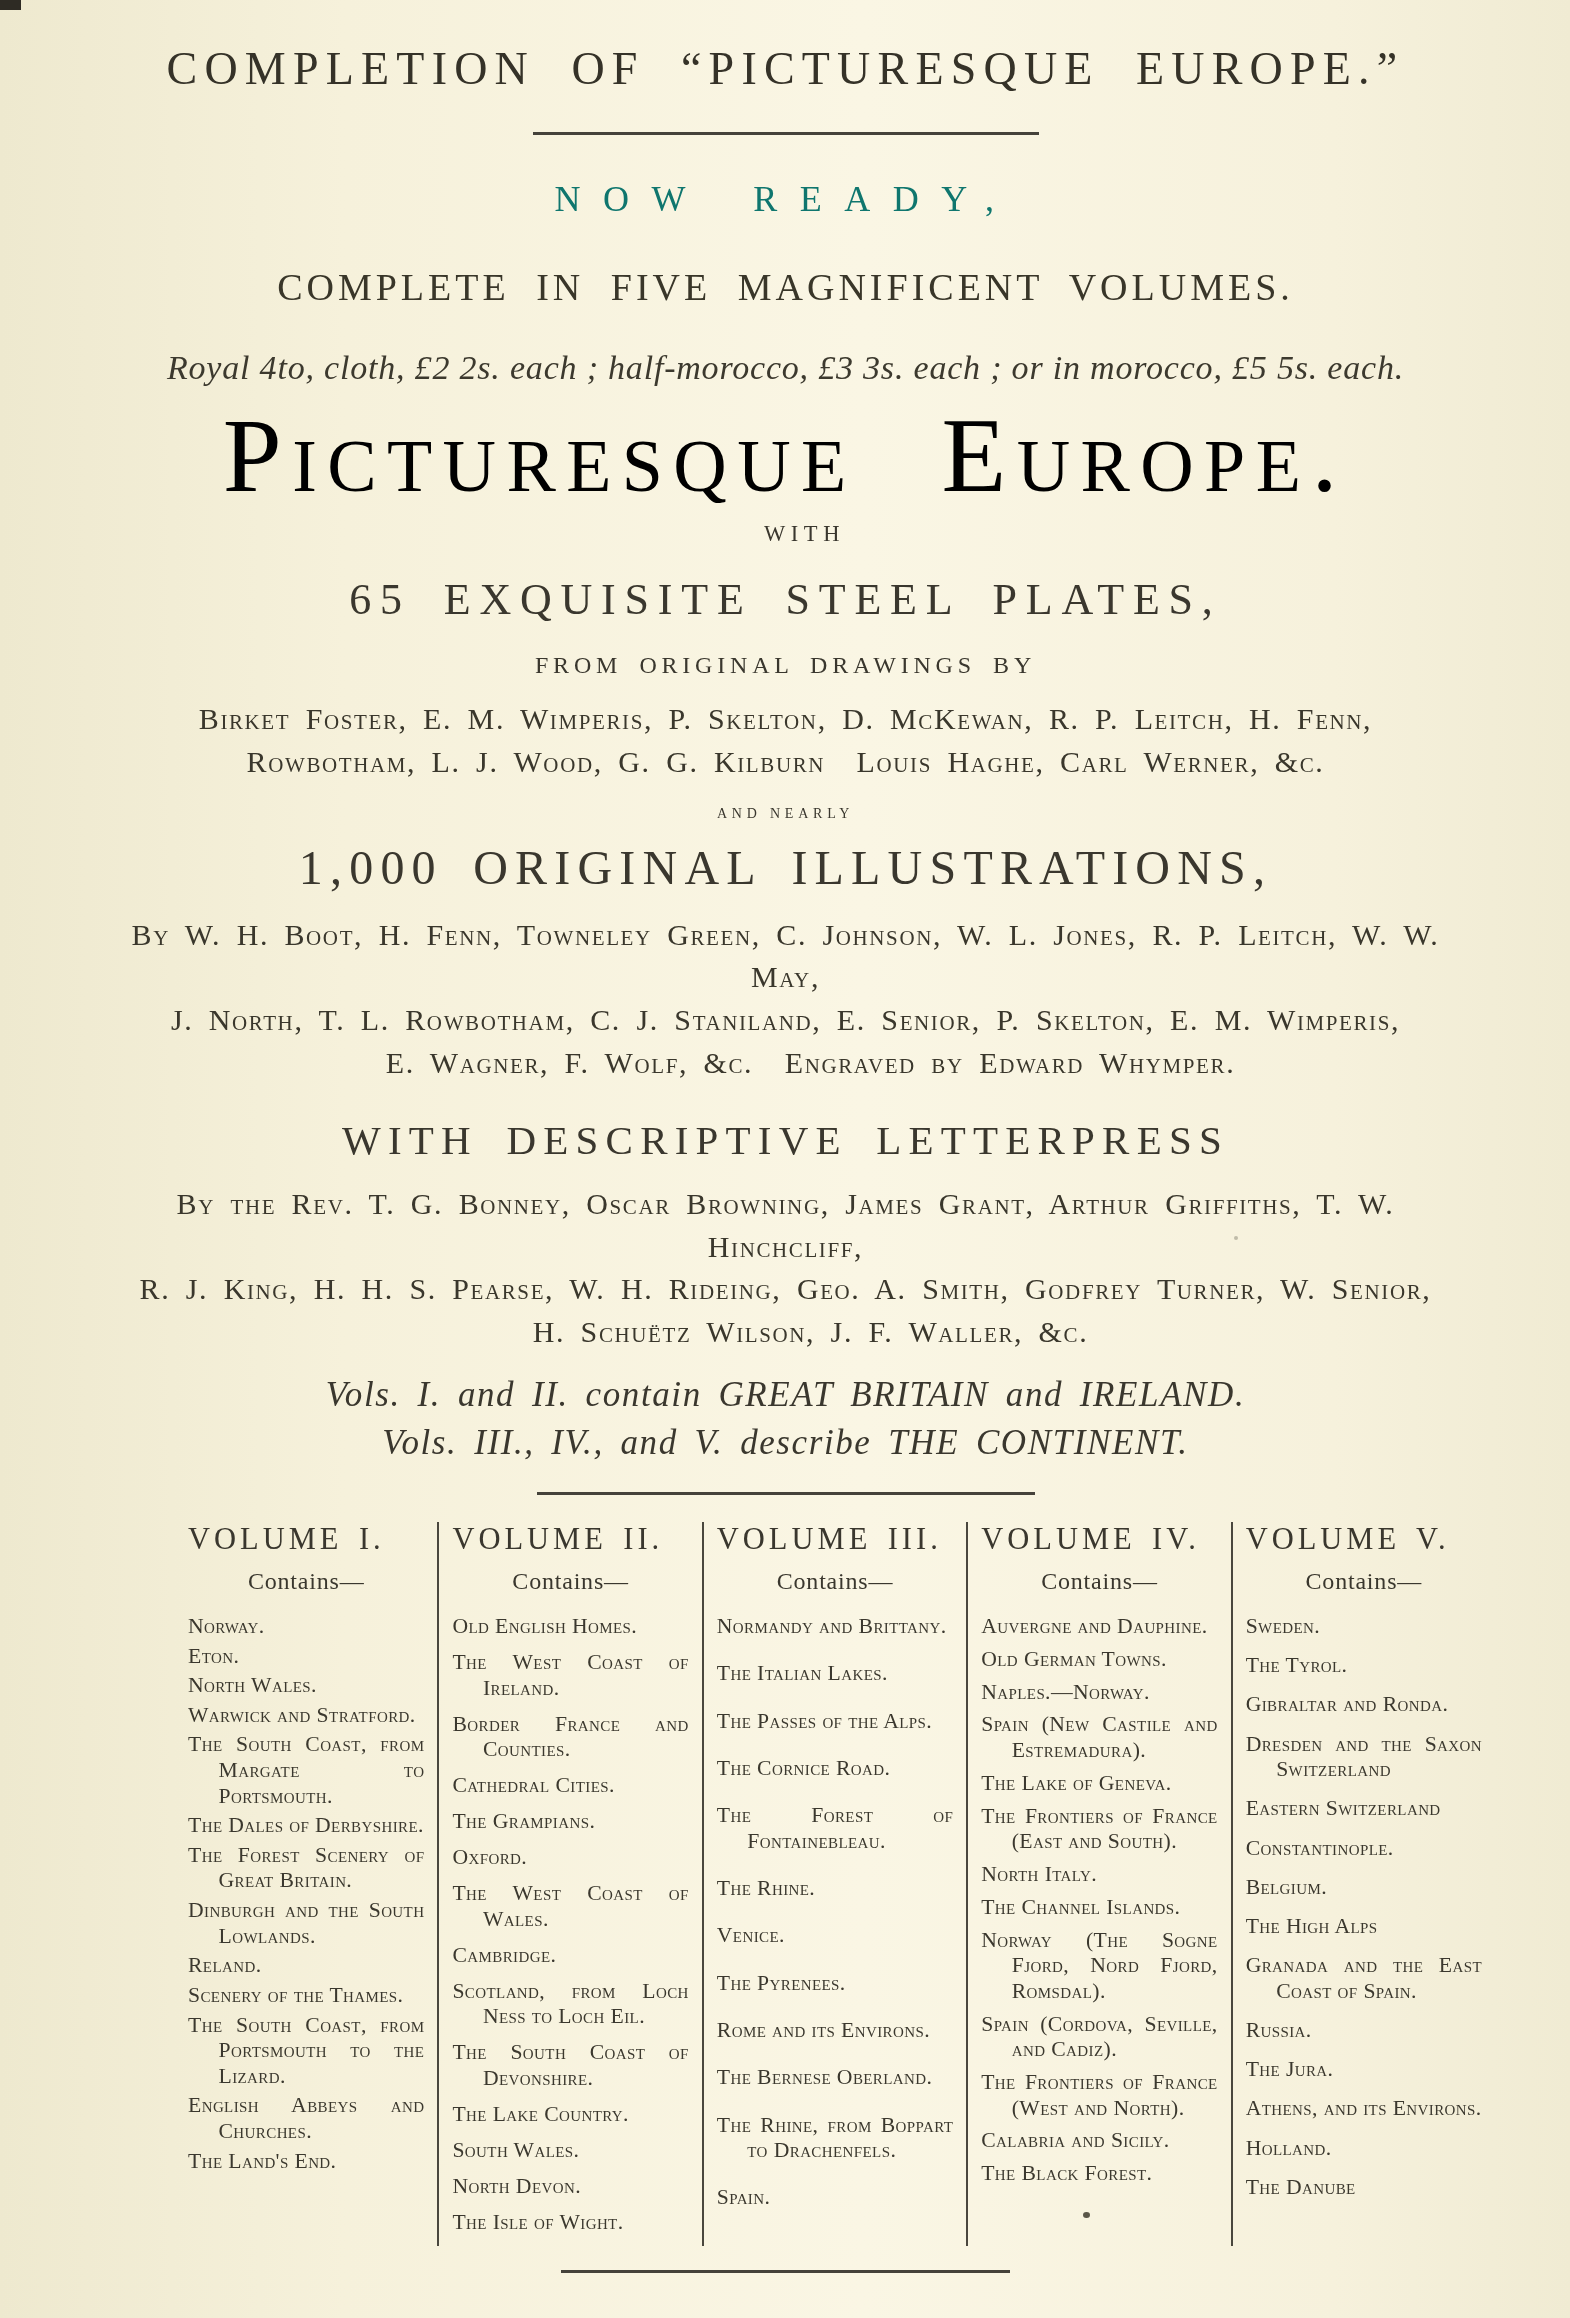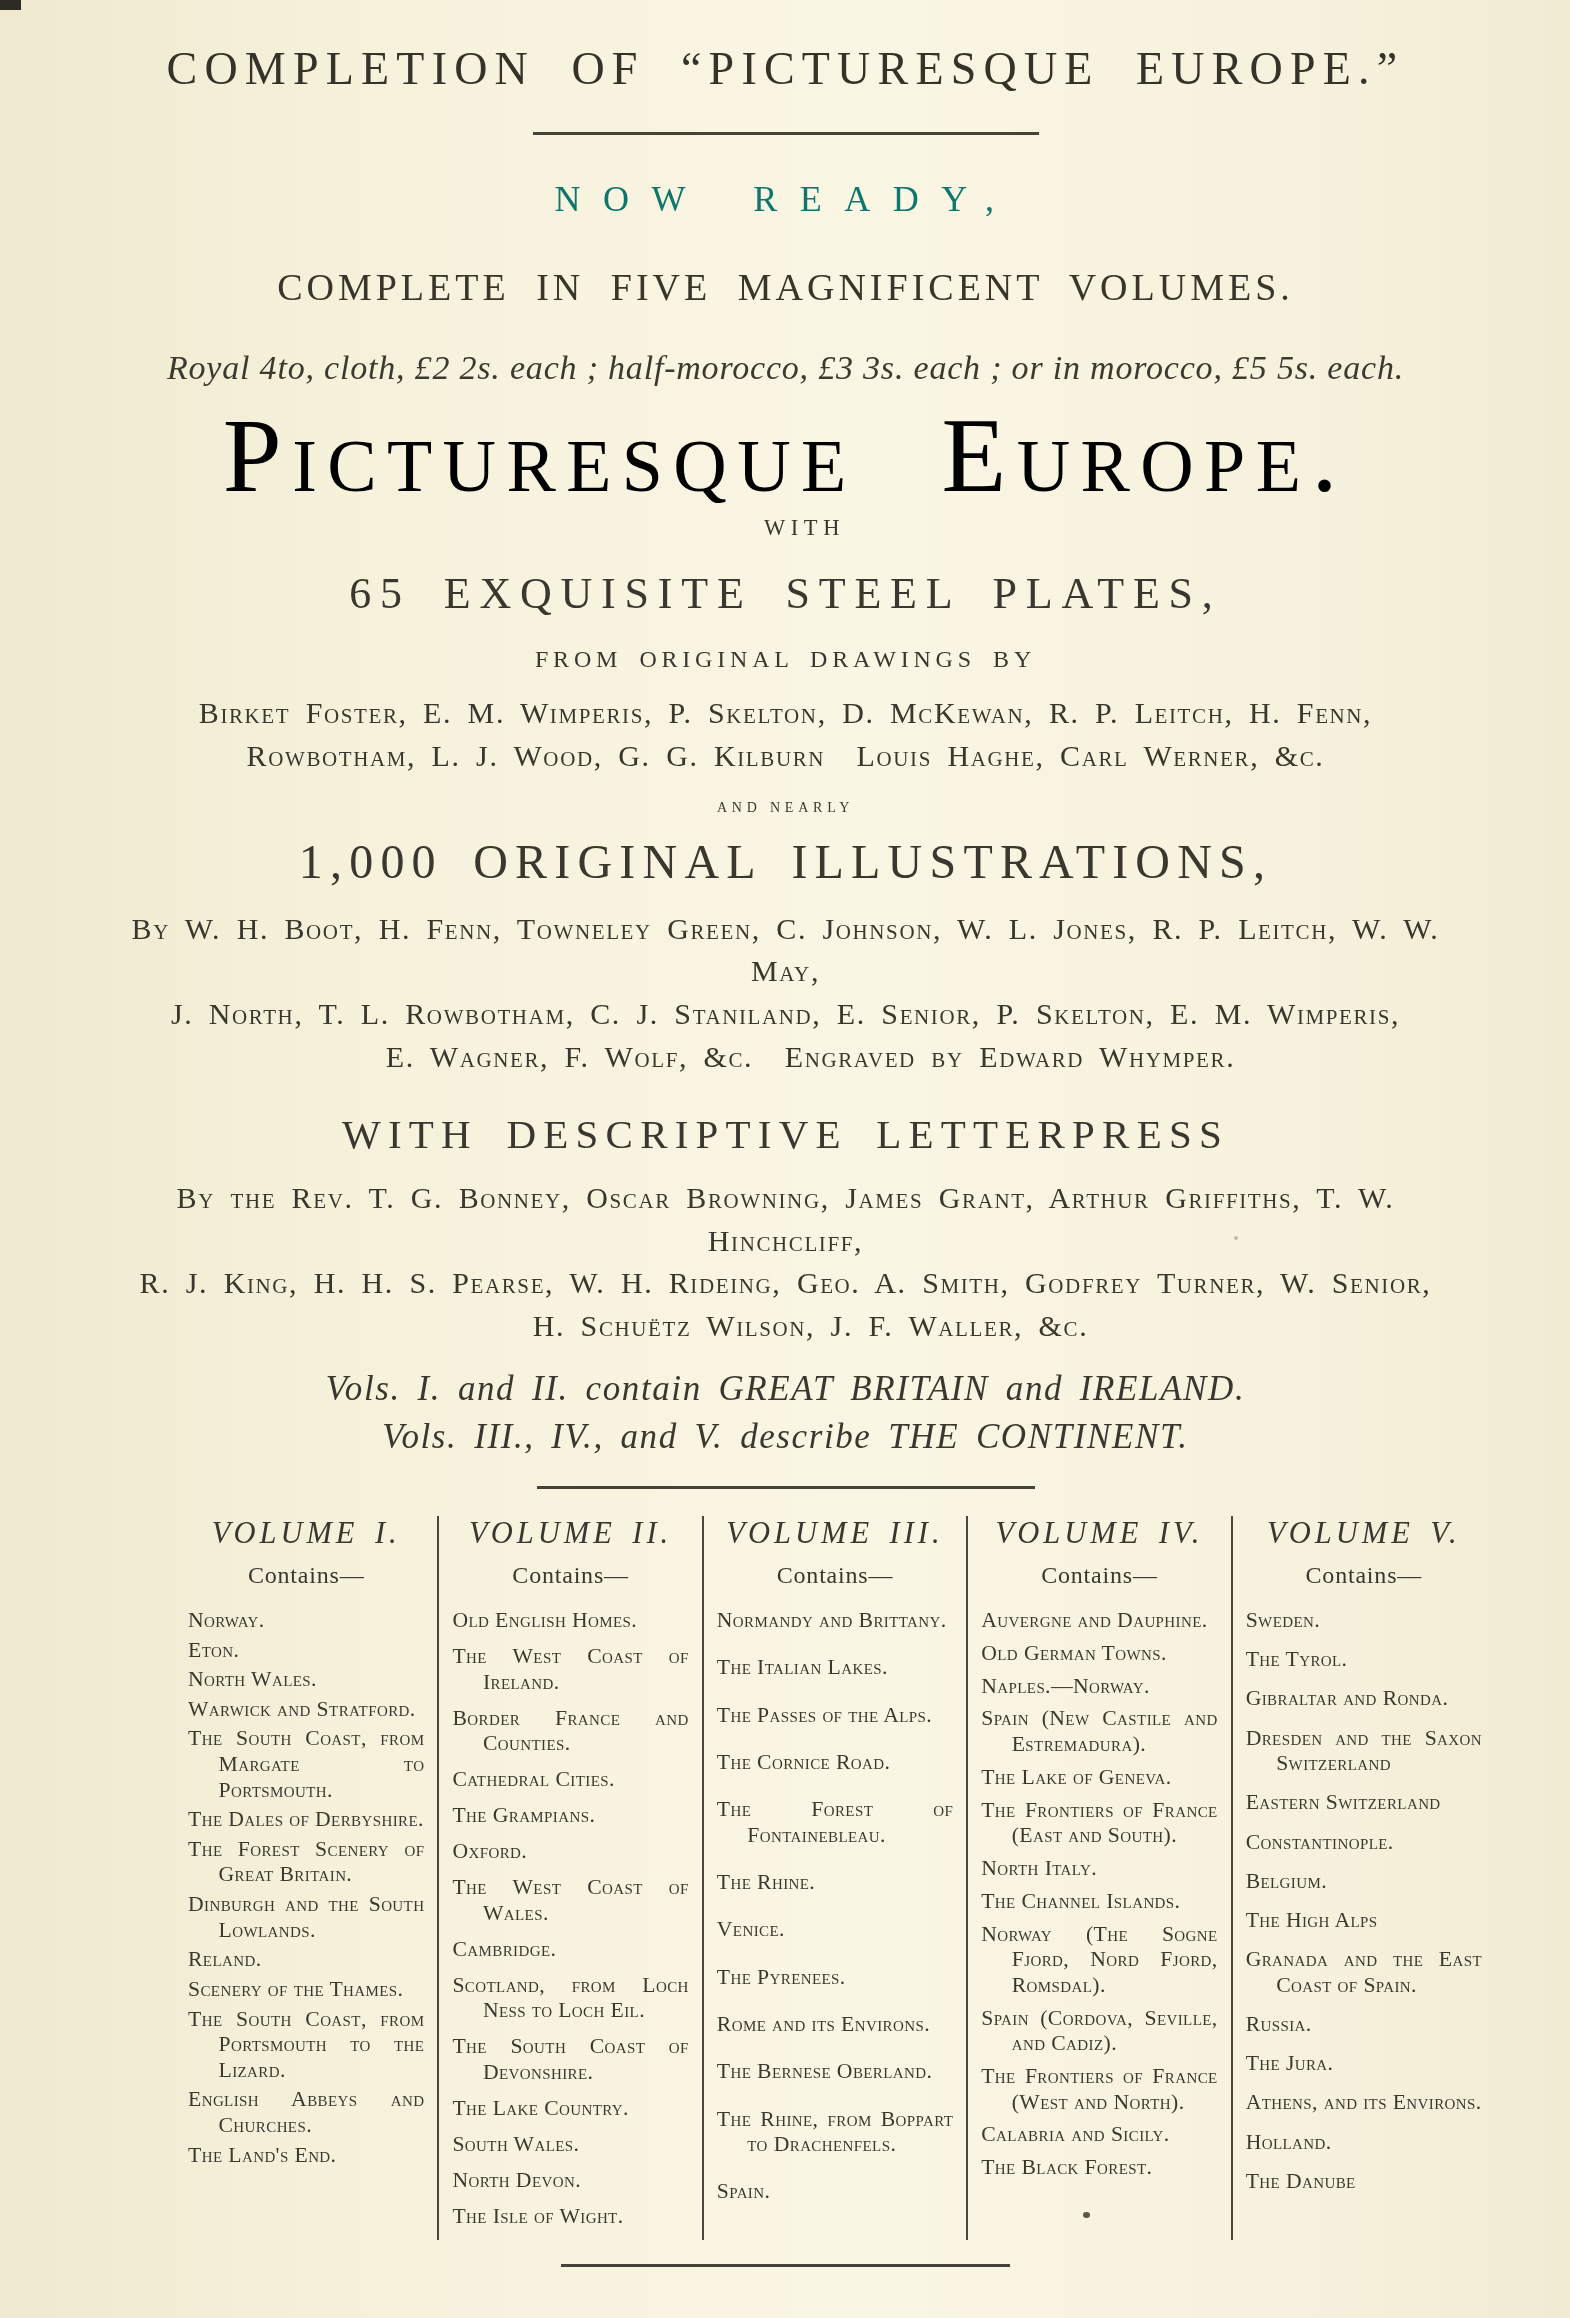--- a/index.html
+++ b/index.html
@@ -21,21 +21,21 @@
   .rule{height:3.2px;background:#45423a;margin:0 auto;}
   .rule-title{width:506px;margin-top:37px;}
   .now-ready{font-size:36px;letter-spacing:22.5px;word-spacing:14.4px;margin-top:43px;color:#0f766e;}
   .five-vols{font-size:38px;letter-spacing:4px;word-spacing:13px;margin-top:45px;color:#393629;}
   .price-line{font-size:34px;font-style:italic;margin-top:40px;letter-spacing:0.8px;color:#3c392e;}
   .book-title{
     font-variant:small-caps;font-size:106px;line-height:1.05;
     letter-spacing:10.4px;word-spacing:48px;margin-top:13px;color:#000000;
     white-space:nowrap;
   }
-  .with-label{font-size:22.5px;letter-spacing:5.6px;margin-top:4px;padding-left:38px;}
+  .with-label{font-size:22.5px;letter-spacing:5.6px;margin-top:10px;padding-left:38px;}
   .plates-line{font-size:44px;letter-spacing:8.8px;word-spacing:13px;margin-top:27px;}
   .from-drawings{font-size:24px;letter-spacing:4.8px;word-spacing:6.4px;margin-top:27px;}
   .names-block{margin:19px 120px 0 120px;}
   .names-line{
     font-variant:small-caps;font-size:30px;line-height:1.42;
     text-align:center;letter-spacing:1.6px;word-spacing:6.4px;color:#3a372c;
   }
   .line-left{text-align:center;padding-left:50px;}
   .and-nearly{font-size:14px;letter-spacing:4.8px;margin-top:22.5px;}
   .illustrations-line{font-size:48px;letter-spacing:7.2px;word-spacing:11.2px;margin-top:17.7px;}
@@ -43,21 +43,21 @@
   .vols-line{font-style:italic;font-size:35px;margin-top:21px;letter-spacing:1.6px;word-spacing:6.4px;}
   .vols-line.second{margin-top:8px;}
   .rule-table{width:498px;margin-top:29px;}
 
   .volumes-row{
     display:flex;align-items:stretch;
     margin:27px 76px 0 175px;
   }
   .vol-col{flex:1 1 0;padding:0 13px;min-width:0;}
   .vol-col:not(:last-child){border-right:2.4px solid #4a473e;}
-  .vol-title{font-style:italic;font-size:30.5px;text-align:center;letter-spacing:4px;word-spacing:4.8px;}
+  .vol-title{font-size:30.5px;letter-spacing:4px;word-spacing:4.8px;}
   .vol-contains{font-size:24px;text-align:center;margin:11.2px 0 19px;letter-spacing:0.8px;}
   .vol-item{
     font-variant:small-caps;font-size:21.7px;line-height:1.18;
     text-align:justify;letter-spacing:0.4px;
     padding-left:30.5px;text-indent:-30.5px;
     color:#3b382e;
   }
   .col1 .vol-item{margin-bottom:4px;}
   .col2 .vol-item{margin-bottom:10.4px;}
   .col3 .vol-item{margin-bottom:21.7px;}

